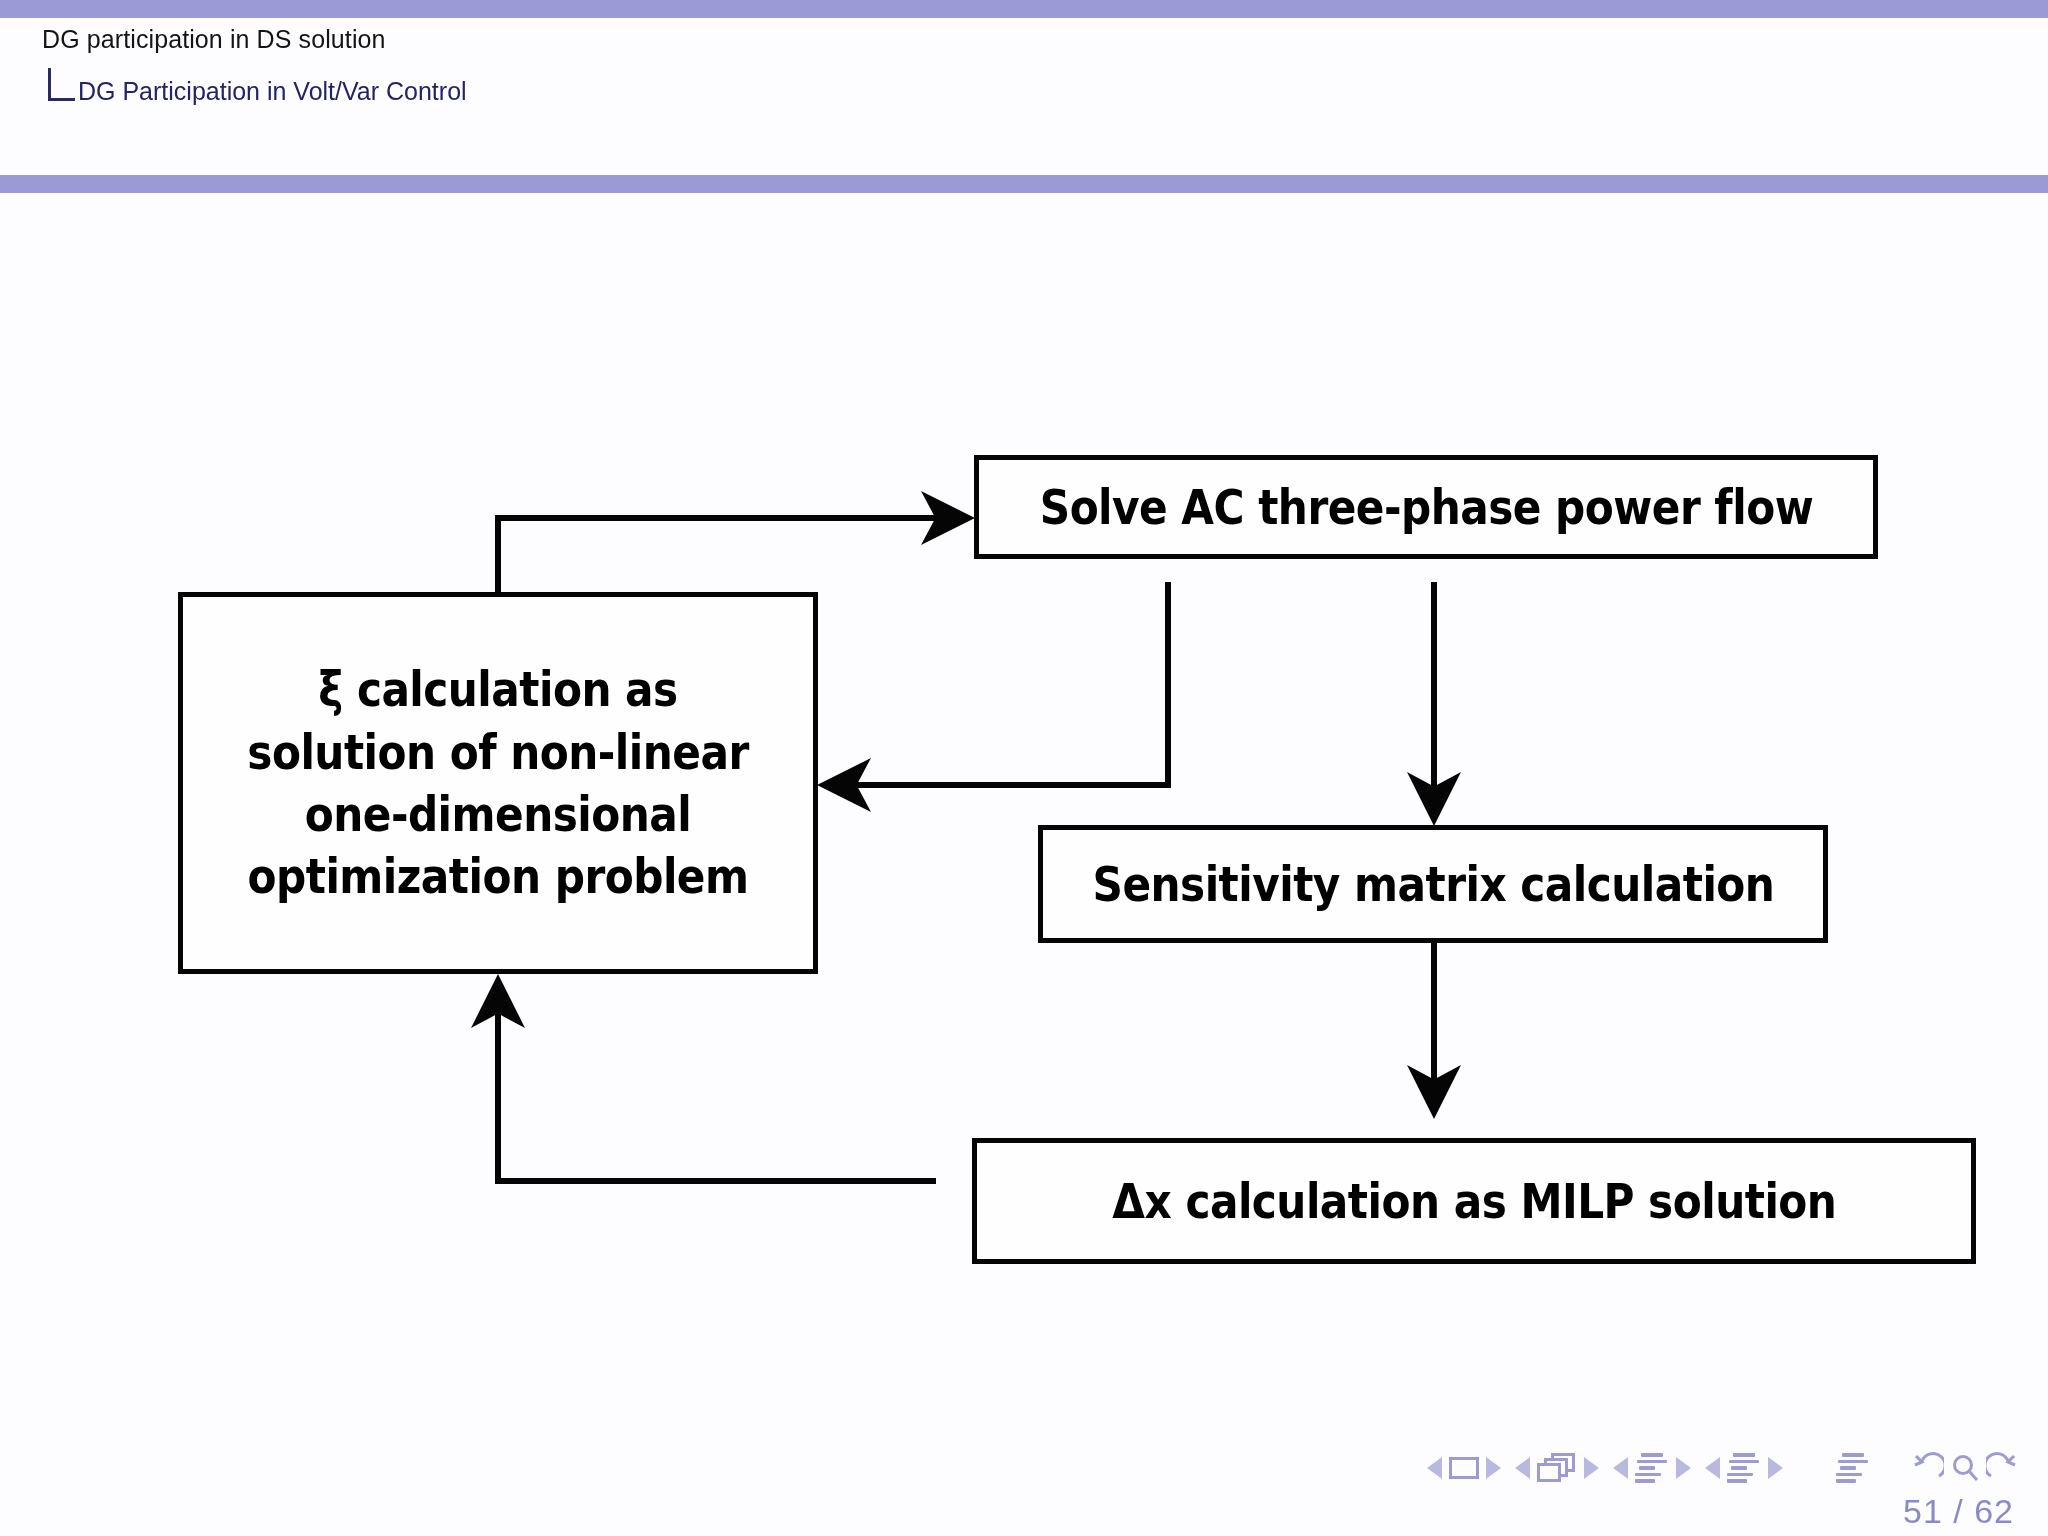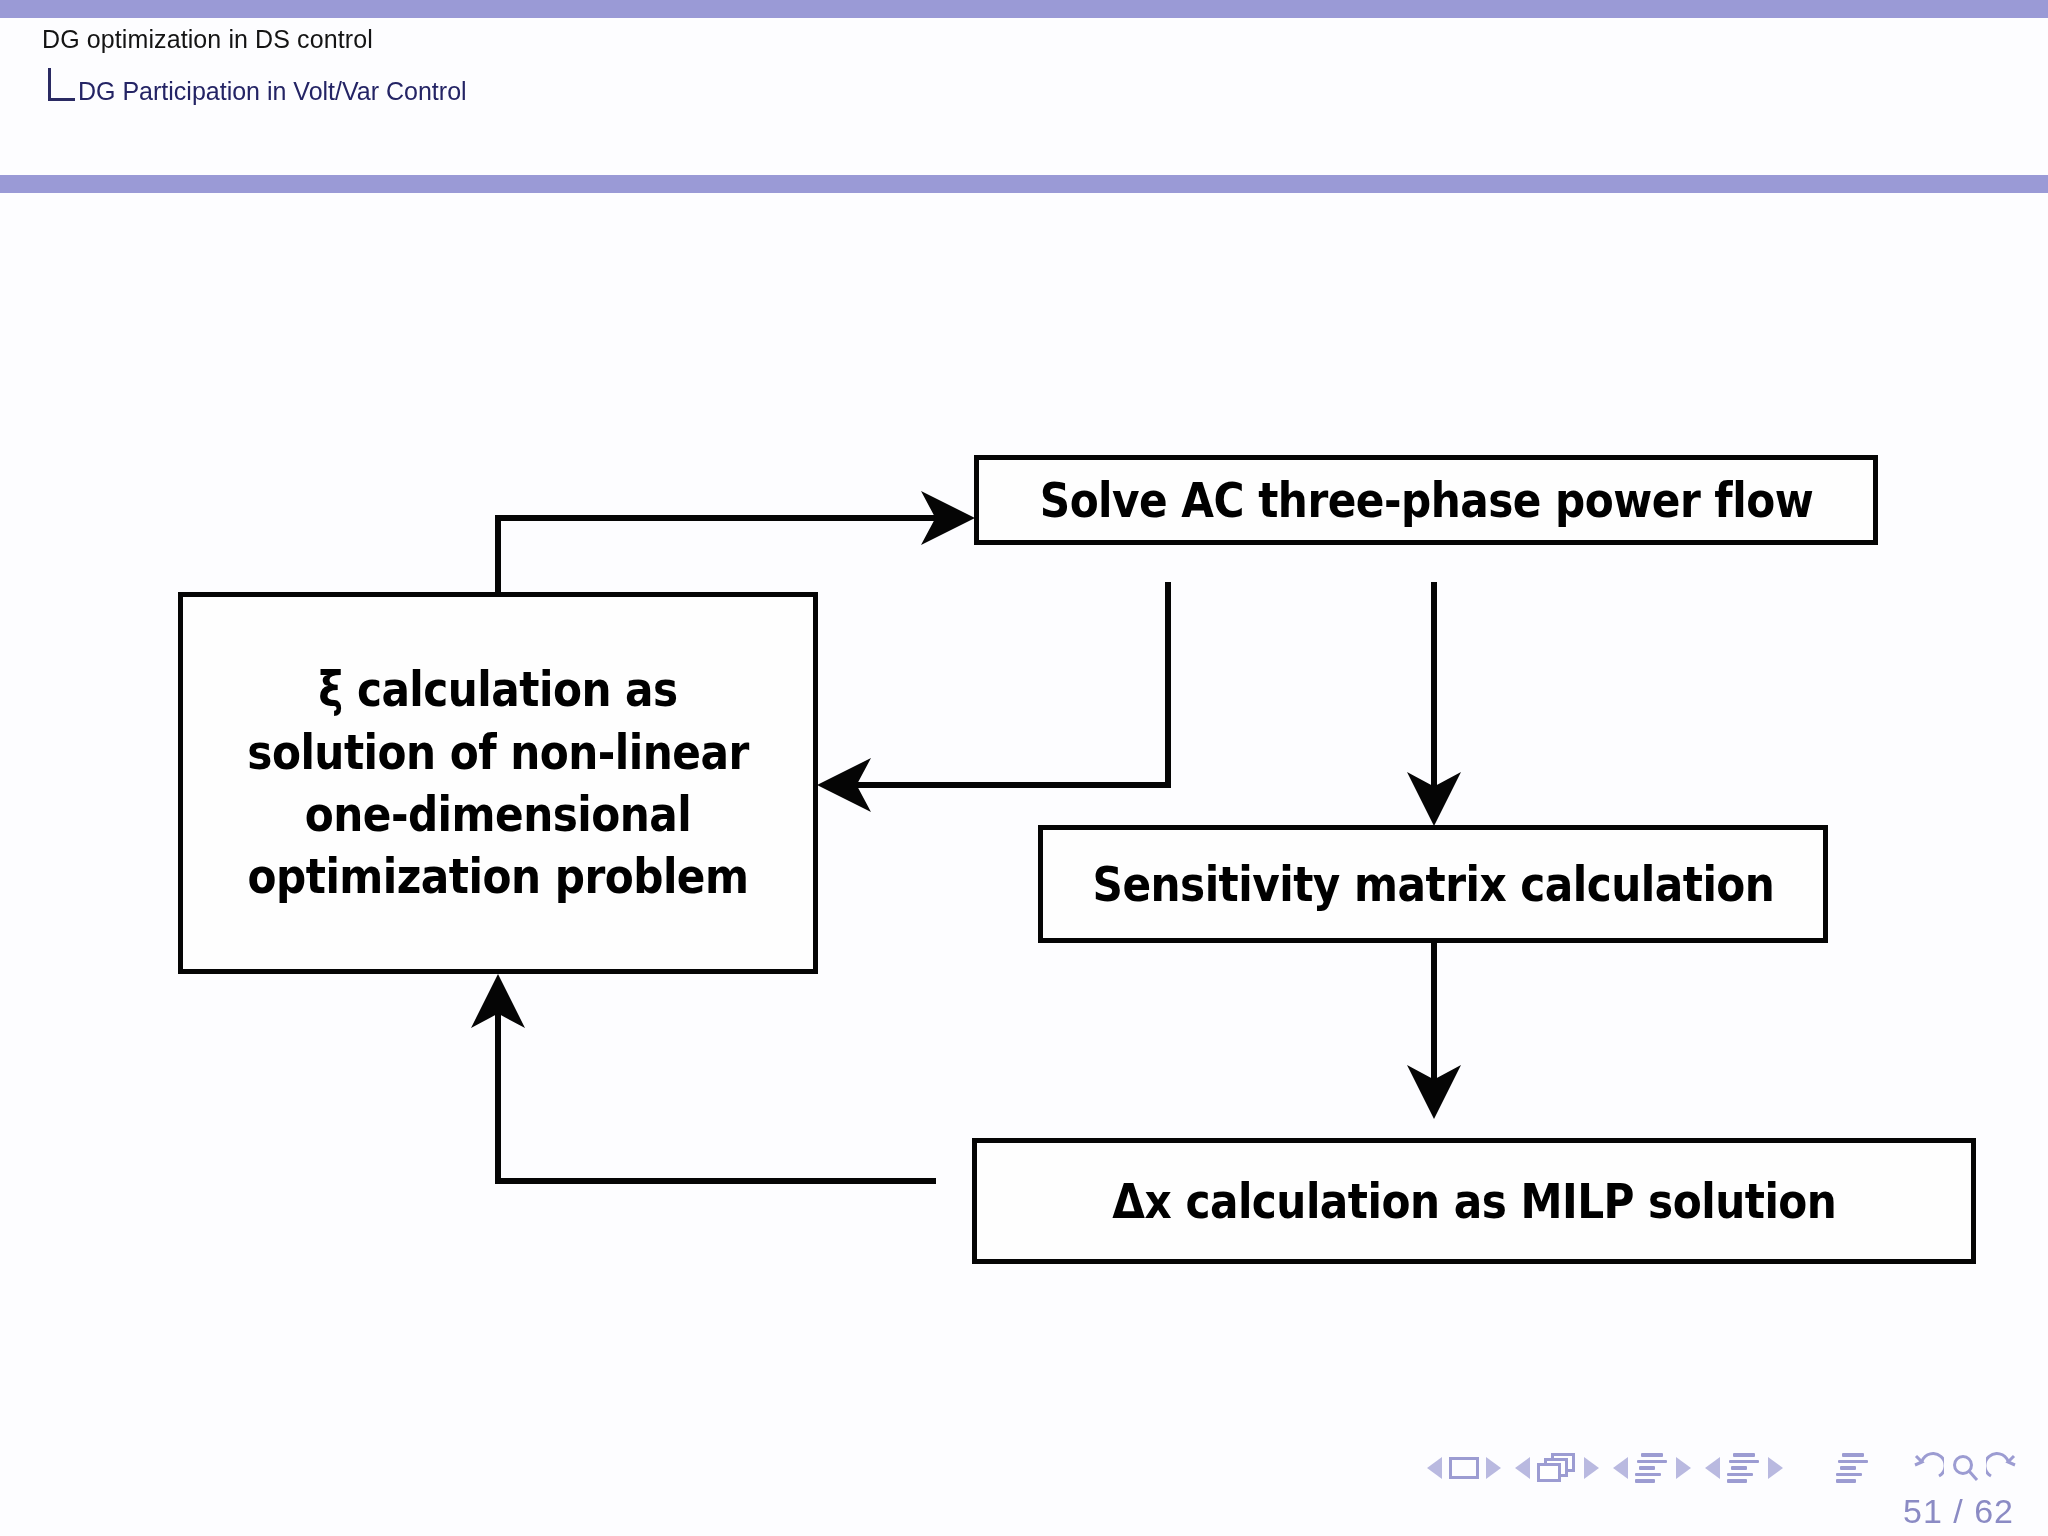--- a/index.html
+++ b/index.html
@@ -93,21 +93,21 @@
     letter-spacing: -0.6px;
   }
   .nodebox .label {
     display: block;
     transform: scaleX(0.88);
     line-height: 1.30;
   }
 
   #node-powerflow {
     left: 974px;  top: 262px;
-    width: 904px; height: 90px;
+    width: 904px; height: 104px;
     font-size: 48px;
   }
   #node-xi {
     left: 178px;  top: 400px;
     width: 640px; height: 382px;
     font-size: 48px;
     padding: 0 25px;
   }
   #node-sensitivity {
     left: 1038px; top: 632px;
@@ -206,21 +206,21 @@
     letter-spacing: 1px;
   }
 </style>
 </head>
 <body>
 
 <div class="topbar"></div>
 <div class="headbar"></div>
 
 <div class="nav-crumbs">
-  <div class="crumb-section">DG optimization in DS control</div>
+  <div class="crumb-section">DG participation in DS solution</div>
   <div class="crumb-row">
     <span class="crumb-elbow"></span>
     <span class="crumb-sub">DG Participation in Volt/Var Control</span>
   </div>
 </div>
 
 <div class="chart">
 
   <svg width="2048" height="1240" viewBox="0 0 2048 1240">
     <defs>

